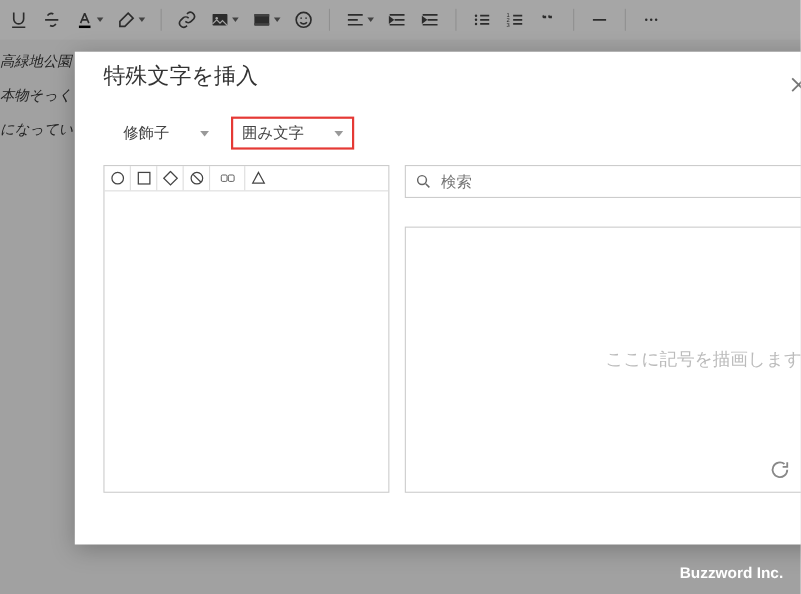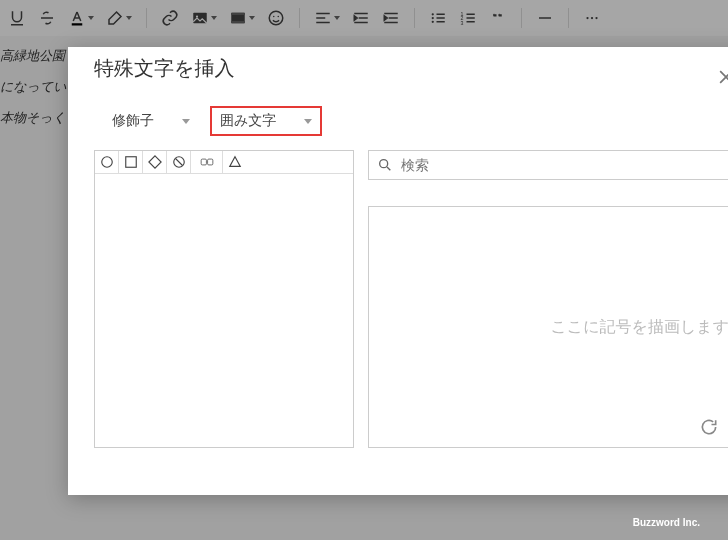--- a/index.html
+++ b/index.html
@@ -128,22 +128,22 @@
       display: flex; align-items: center; justify-content: flex-end;
       position: relative;
       color: #bbb; font-size: 16px;
     }
     .reset-icon {
       position: absolute; right: 10px; bottom: 10px;
       width: 20px; height: 20px;
     }
     .reset-icon svg { width: 20px; height: 20px; stroke: #888; fill: none; stroke-width: 2; }
     .watermark {
-      position: absolute; right: 28px; bottom: 12px;
-      color: #fff; font-size: 10px; font-weight: bold;
+      position: absolute; right: 16px; bottom: 12px;
+      color: #fff; font-size: 14px; font-weight: bold;
     }
   </style>
 </head>
 <body>
 
 <div class="backdrop">
   <div class="toolbar">
     <span class="tb-icon">
         <svg viewBox="0 0 24 24">
           <path d="M6 3v8a6 6 0 0012 0V3M4 21h16" stroke="#444" stroke-width="2" fill="none"></path>
@@ -257,22 +257,22 @@
         <svg viewBox="0 0 24 24">
           <circle cx="6" cy="12" r="1.5" fill="#444"></circle>
           <circle cx="12" cy="12" r="1.5" fill="#444"></circle>
           <circle cx="18" cy="12" r="1.5" fill="#444"></circle>
         </svg>
       </span>
   </div>
 
   <div class="doc-bg">
     <div>高緑地公園</div>
+    <div>本物そっく</div>
     <div>になってい</div>
-    <div>本物そっく</div>
   </div>
 </div>
 
 <div class="overlay"></div>
 
 <div class="dialog">
   <div class="dialog-title">特殊文字を挿入</div>
   <div class="close-x">
     <svg viewBox="0 0 24 24">
         <path d="M5 5l14 14M19 5L5 19"></path>

